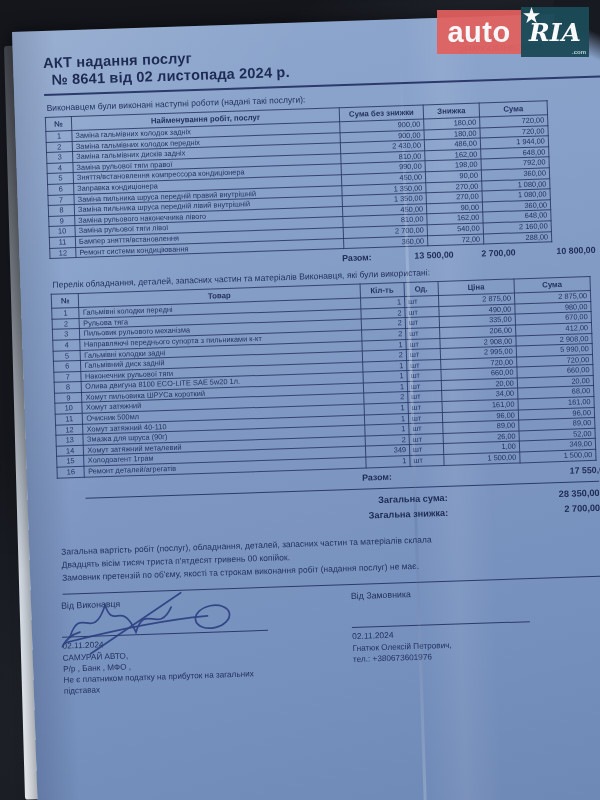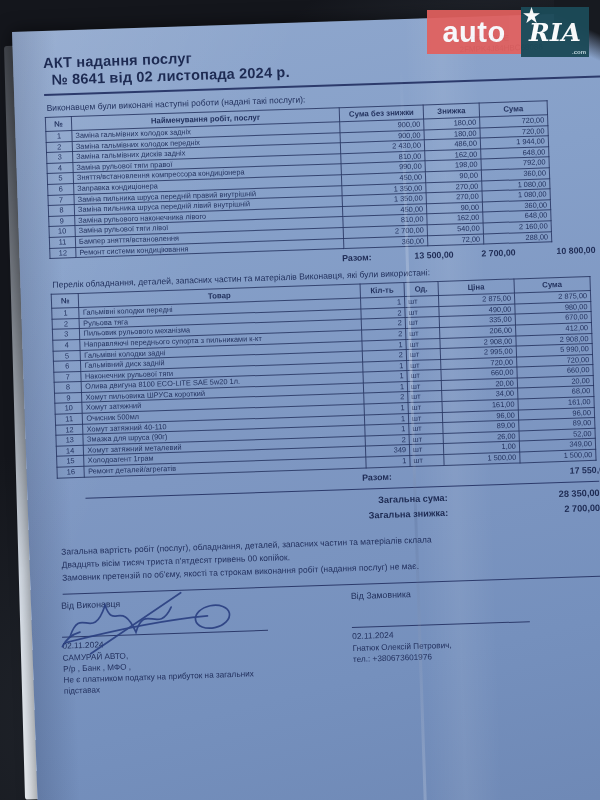--- a/index.html
+++ b/index.html
@@ -71,21 +71,21 @@
   .sig-label{font-size:8.8px;color:#22305c;}
   .sig-line{border-bottom:1.6px solid #2c3a6b;margin-top:26px;}
   .sig-col.exec .sig-line{width:206px;}
   .sig-col.cust .sig-line{width:178px;}
   .sig-date{font-size:8.4px;margin-top:3px;color:#23315e;}
   .sig-details{font-size:8.2px;line-height:11px;margin-top:2px;color:#23315e;}
   .scribble{position:absolute;left:-6px;top:-12px;pointer-events:none;}
   
   .watermark{position:absolute;right:11px;top:7px;display:flex;z-index:5;}
   .wm-auto{
-    width:94px;height:44px;background:#e2605e;opacity:.93;
+    width:84px;height:44px;background:#e2605e;opacity:.93;
     display:flex;align-items:center;justify-content:center;
     color:#fff;font-weight:bold;font-size:29px;letter-spacing:.5px;margin-top:3px;
   }
   .wm-ria{
     position:relative;width:68px;height:50px;background:#1c4a58;opacity:.96;
     display:flex;align-items:center;justify-content:center;
     color:#fff;font-family:"DejaVu Serif", serif;font-weight:bold;font-size:25px;font-style:italic;
   }
   .wm-star{position:absolute;left:2px;top:-3px;font-size:19px;font-style:normal;color:#fff;text-shadow:0 0 2px #1c4a58;}
   .wm-com{position:absolute;right:3px;bottom:2px;font-size:6px;font-family:"Liberation Sans",sans-serif;font-style:normal;color:#bcd3da;}

